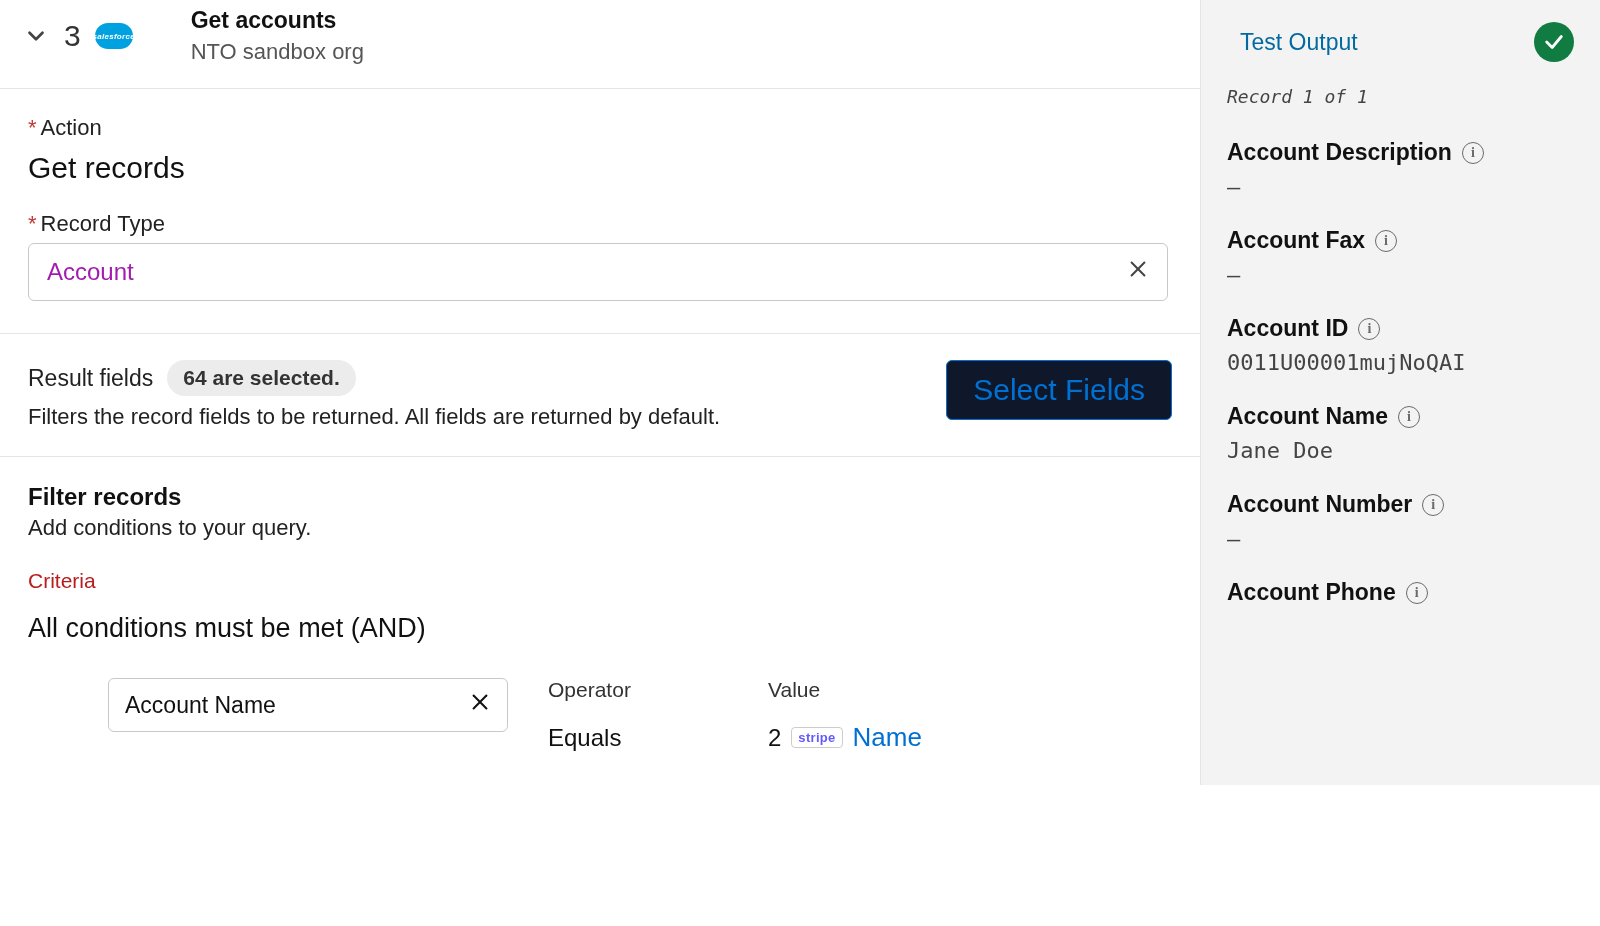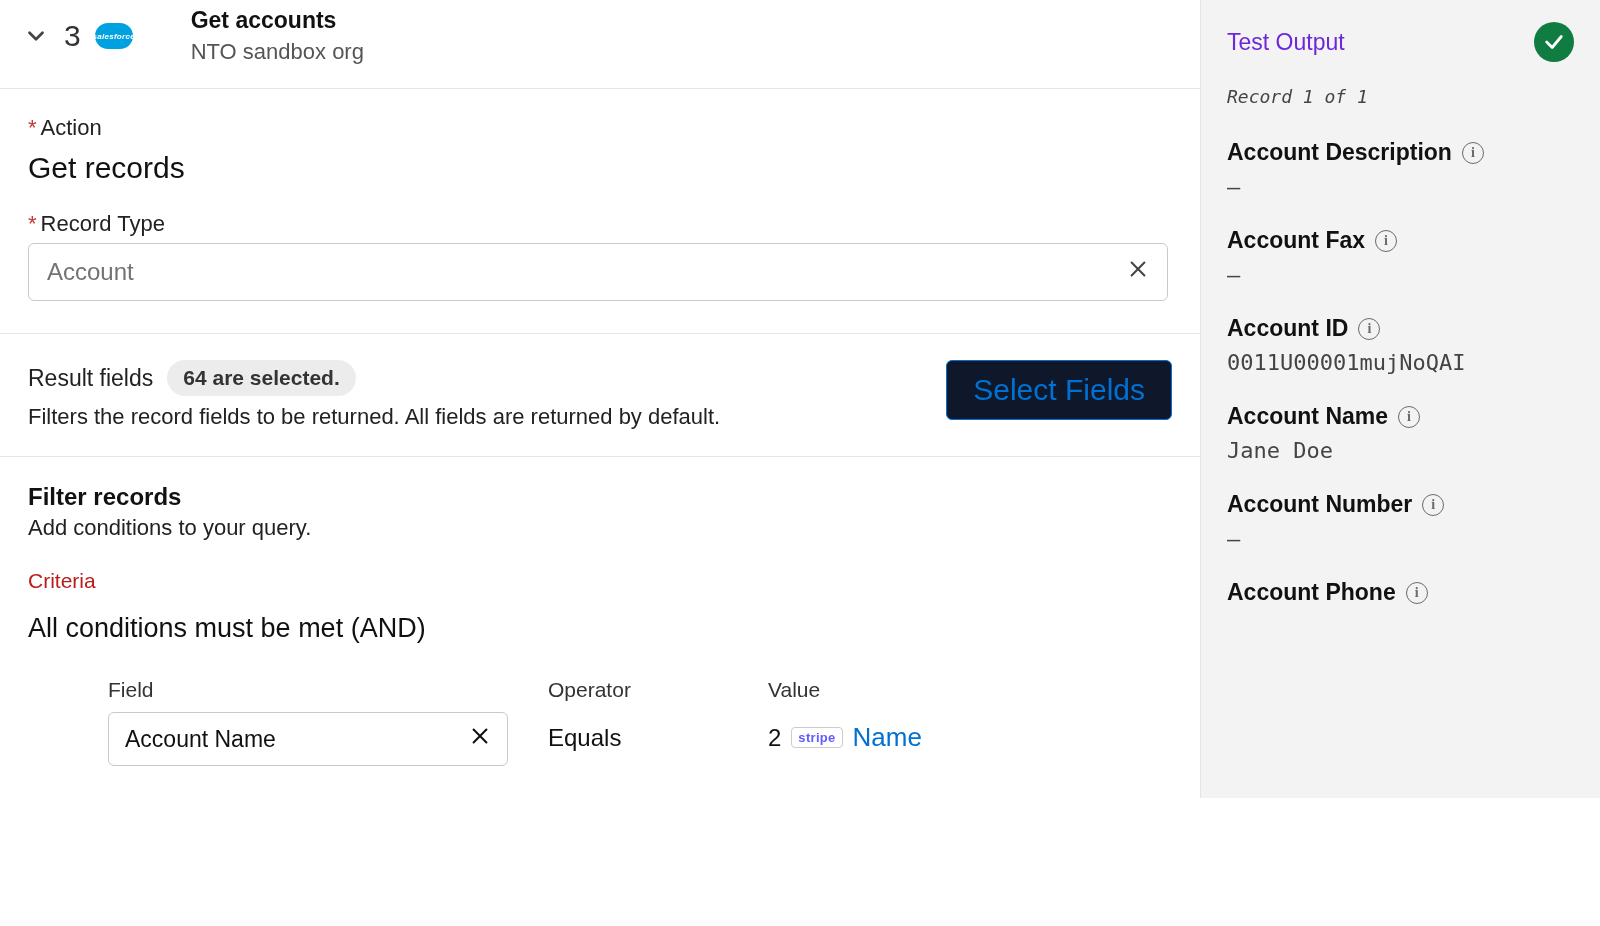--- a/index.html
+++ b/index.html
@@ -35,21 +35,21 @@
 
   
   .section { padding: 26px 28px 32px 28px; border-bottom: 1px solid #e5e5e5; }
   .section.noborder { border-bottom:none; }
   .req-star { color:#c23934; margin-right:4px; }
   .field-label { font-size:22px; color:#222; margin-bottom:6px; display:flex; align-items:center; }
   .action-value { font-size:30px; color:#111; margin: 10px 0 26px 0; }
   .combobox {
     display:flex; align-items:center; justify-content:space-between;
     border:1px solid #c9c9c9; border-radius:6px;
-    padding: 14px 18px; font-size:24px; color:#737373;
+    padding: 14px 18px; font-size:24px; color:#a21caf;
     width: 100%; max-width: 1140px;
     background:#fff;
   }
   .combobox .x-icon { color:#444; }
   .x-icon svg { width:22px; height:22px; }
 
   
   .result-row { display:flex; align-items:flex-start; justify-content:space-between; gap:20px; padding:26px 28px; border-bottom:1px solid #e5e5e5; }
   .result-left { flex:1; }
   .result-head { display:flex; align-items:center; gap:14px; margin-bottom:8px; }
@@ -82,21 +82,21 @@
   .value-row { display:flex; align-items:center; gap:10px; padding-top:10px;}
   .value-step { font-size:24px; color:#111; }
   .stripe-tag {
     font-size:13px; color:#635bff; font-weight:600; border:1px solid #ccc;
     border-radius:4px; padding:2px 6px; letter-spacing:0.3px;
   }
   .value-name { font-size:26px; color:#0070d2; }
 
   
   .side-head { display:flex; align-items:center; justify-content:space-between; margin-bottom:24px;}
-  .side-head-title { font-size:23px; color:#6d28d9; }
+  .side-head-title { font-size:23px; color:#0369a1;margin-left:13px; }
   .check-badge {
     width:40px; height:40px; border-radius:50%; background:#107c41;
     display:flex; align-items:center; justify-content:center; color:#fff;
   }
   .check-badge svg { width:22px; height:22px; }
   .record-line { font-family: ui-monospace, SFMono-Regular, Menlo, Consolas, monospace; font-style:italic; font-size:18px; color:#444; margin-bottom:32px;}
   .out-field { margin-bottom:28px; }
   .out-label { font-size:23px; font-weight:700; color:#111; display:flex; align-items:center; gap:10px; margin-bottom:8px;}
   .info-icon {
     width:22px; height:22px; border:1.5px solid #6b6b6b; border-radius:50%;
@@ -162,21 +162,20 @@
 
     <div class="section noborder">
       <div class="filter-title">Filter records</div>
       <div class="filter-desc">Add conditions to your query.</div>
 
       <div class="criteria-label">Criteria</div>
       <div class="criteria-value">All conditions must be met (AND)</div>
 
       <div class="cond-row">
         <div class="col">
-          <div class="col-head">Field</div>
           <div class="field-box">
             <span>Account Name</span>
             <span class="x-icon">
               <svg viewBox="0 0 24 24" fill="none" stroke="currentColor" stroke-width="2.2" stroke-linecap="round">
                   <line x1="5" y1="5" x2="19" y2="19"></line>
                   <line x1="19" y1="5" x2="5" y2="19"></line>
                 </svg>
             </span>
           </div>
         </div>

